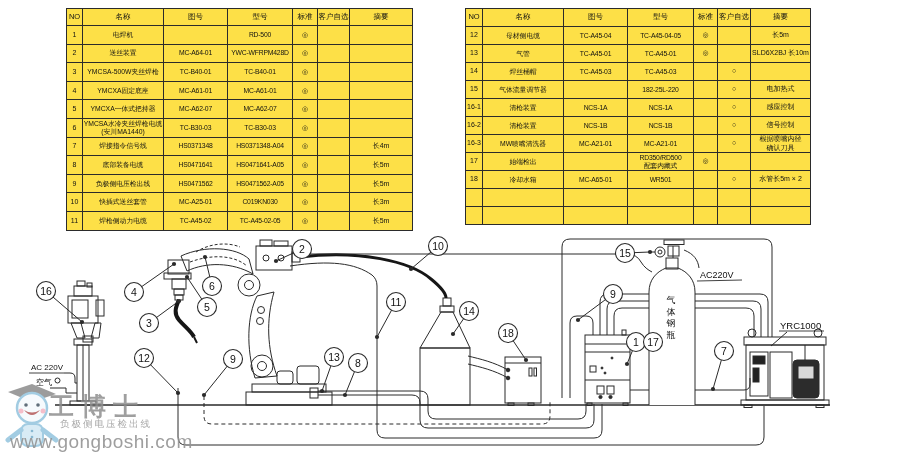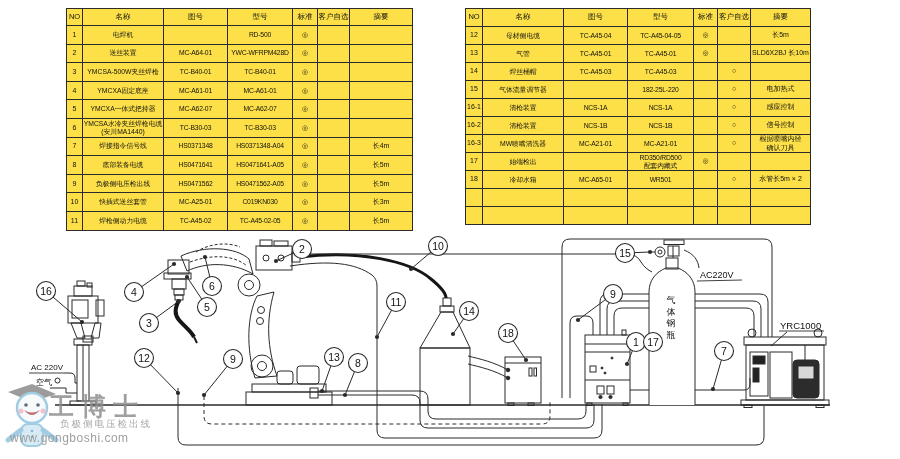--- a/index.html
+++ b/index.html
@@ -12,21 +12,21 @@
       font-family:"Liberation Sans",sans-serif;color:#111;}
   .ptable{border:1.6px solid #2b2b2b;}
   .ptable th{font-size:7.5px;}
   .sym{font-size:9px;line-height:1;}
   td.name{font-size:6.8px;}
   td.mono{font-size:6.8px;letter-spacing:-0.2px;}
   #wm{position:absolute;left:0;top:368px;width:230px;height:91px;pointer-events:none;}
   #wm .brand{position:absolute;left:49px;top:22px;font-family:"Liberation Serif",serif;font-weight:bold;
       font-size:25px;letter-spacing:7px;color:#8f8f8f;opacity:.85;}
   #wm .tag{position:absolute;left:60px;top:50px;font-size:9.5px;letter-spacing:2px;color:#a0a0a0;opacity:.9;}
-  #wm .url{position:absolute;left:10px;top:63px;font-size:12px;color:#949494;opacity:.9;letter-spacing:.5px;}
+  #wm .url{position:absolute;left:10px;top:63px;font-size:19px;color:#949494;opacity:.9;letter-spacing:.5px;}
 </style>
 </head>
 <body>
 
 <div id="stage">
 
   <svg id="art" width="900" height="459" viewBox="0 0 900 459">
     <g fill="none" stroke="#2a2a2a" stroke-width="1">
 
       <path d="M55,405 H830" stroke-width="1.6"></path>

